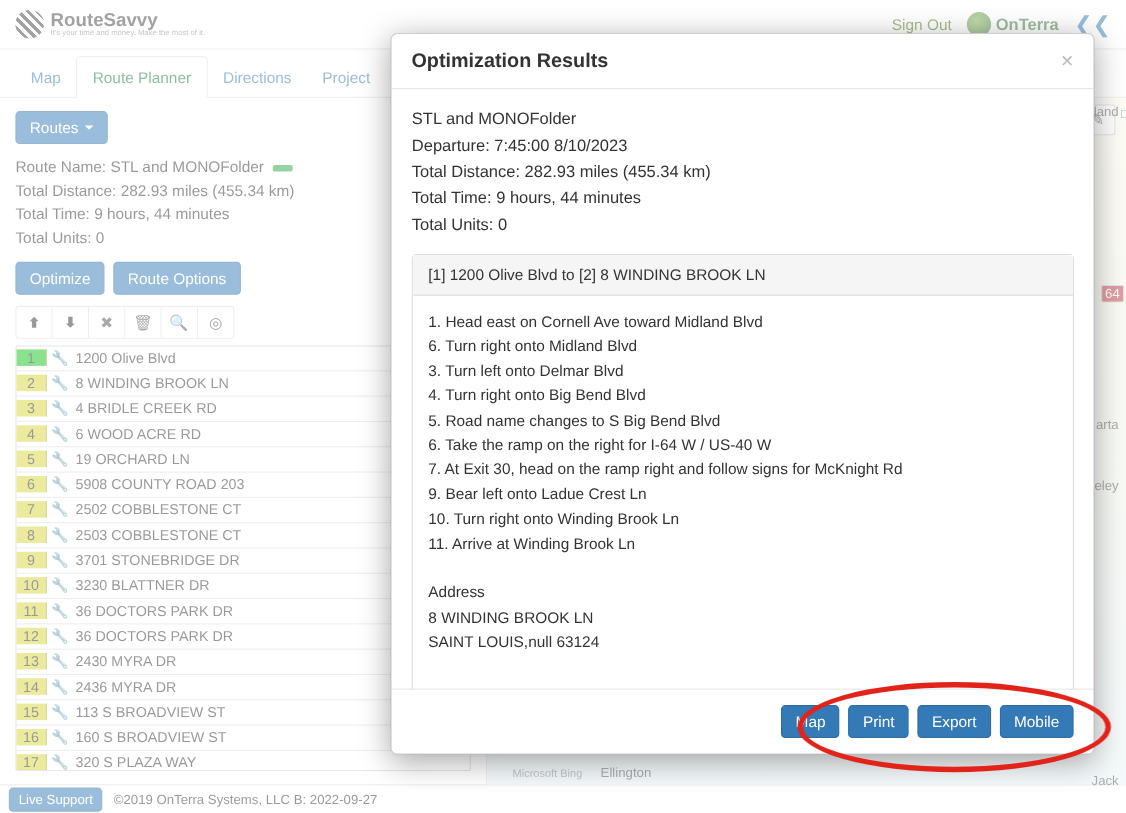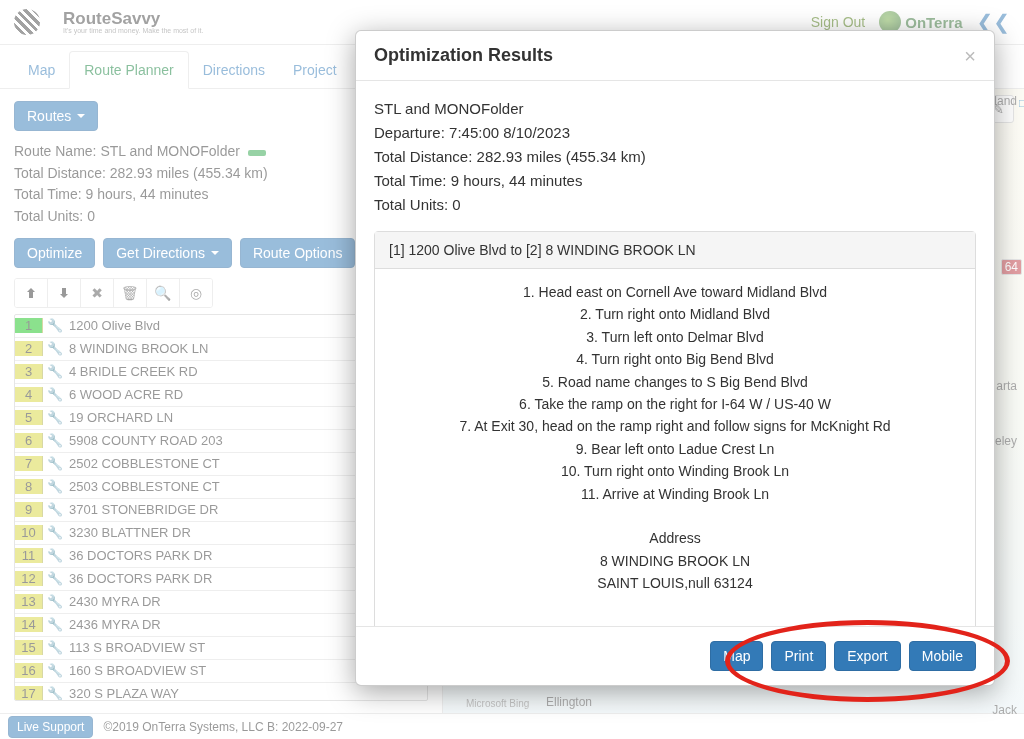--- a/index.html
+++ b/index.html
@@ -1,20 +1,20 @@
 <!DOCTYPE html>
 <html><head>
 <meta charset="utf-8">
 <style>
   html,body{margin:0;padding:0;font-family:"Helvetica Neue",Helvetica,Arial,sans-serif;font-size:14px;color:#333;background:#f0f0f0;height:100%;width:100%;}
   *{box-sizing:border-box;}
   .app{position:relative;width:1024px;height:739px;overflow:hidden;background:#fff;}
   
   .header{height:45px;display:flex;align-items:center;padding:0 14px;border-bottom:1px solid #ddd;background:#fff;}
-  .logo{display:flex;align-items:center;gap:23px;font-weight:600;font-size:17px;color:#444;}
+  .logo{display:flex;align-items:center;gap:6px;font-weight:600;font-size:17px;color:#444;}
   .logo .l-swirl{width:26px;height:26px;border-radius:50%;background:repeating-linear-gradient(45deg,#444 0 3px,#fff 3px 6px);}
   .logo .lt{display:flex;flex-direction:column;line-height:1;}
   .logo .lt small{font-size:7px;color:#888;font-weight:400;}
   .toplinks{margin-left:auto;display:flex;align-items:center;gap:14px;}
   .link{color:#4d7c0f;cursor:pointer;}
   .onterra{display:flex;align-items:center;gap:4px;font-weight:600;color:#3b7a3b;font-size:15px;}
   .onterra .globe{width:22px;height:22px;border-radius:50%;background:radial-gradient(circle at 40% 40%,#7fb84f,#3b7a3b);}
   .chev-left{color:#337ab7;font-size:20px;}
   
   .tabs{display:flex;border-bottom:1px solid #ddd;padding:0 14px;align-items:flex-end;height:44px;}
@@ -55,21 +55,21 @@
   .dim{position:absolute;inset:0;background:rgba(255,255,255,.5);pointer-events:none;}
   
   .modal{position:absolute;left:355px;top:30px;width:640px;height:656px;background:#fff;border-radius:6px;box-shadow:0 6px 28px rgba(0,0,0,.35);display:flex;flex-direction:column;z-index:20;border:1px solid rgba(0,0,0,.2);}
   .modal .mhead{padding:14px 18px;border-bottom:1px solid #e5e5e5;display:flex;align-items:center;}
   .modal .mtitle{font-size:18px;font-weight:600;}
   .modal .close{margin-left:auto;color:#bbb;font-size:20px;cursor:pointer;line-height:1;}
   .modal .mbody{padding:16px 18px;overflow:auto;flex:1;}
   .modal .meta{margin-bottom:14px;font-size:15px;line-height:1.6;}
   .modal .panelbox{border:1px solid #ddd;border-radius:4px;}
   .modal .pbhead{background:#f5f5f5;border-bottom:1px solid #ddd;padding:10px 14px;}
-  .modal .pbbody{padding:12px 14px;line-height:1.6;text-align:center;}
+  .modal .pbbody{padding:12px 14px;line-height:1.6;}
   .modal .mfoot{padding:14px 18px;border-top:1px solid #e5e5e5;display:flex;justify-content:flex-end;gap:8px;}
   
   .highlight{position:absolute;right:14px;bottom:37px;width:285px;height:82px;border:5px solid #e2231a;border-radius:50%;pointer-events:none;z-index:30;}
   svg{display:block;}
 </style>
 </head>
 <body>
 
 <div class="app">
 
@@ -108,24 +108,20 @@
         <button class="btn" style="margin-left:auto">Quick</button>
       </div>
       <div class="summary">
         <div><span>Route Name: </span><span>STL and MONOFolder</span> <span class="swatch"></span></div>
         <div>Total Distance: 282.93 miles (455.34 km)</div>
         <div>Total Time: 9 hours, 44 minutes</div>
         <div>Total Units: 0</div>
       </div>
       <div class="action-row">
         <button class="btn">Optimize</button>
-        <button class="btn dd">
-            <span>Get Directions</span>
-            <span class="caret"></span>
-          </button>
         <button class="btn">Route Options</button>
       </div>
       <div class="listbar">
         <button title="up">
             <svg width="12" height="12" viewBox="0 0 12 12">
               <path d="M6 1 2 5h2v6h4V5h2z" fill="#333"></path>
             </svg>
           </button>
         <button>
             <svg width="12" height="12" viewBox="0 0 12 12">
@@ -281,21 +277,21 @@
         <div>Departure: 7:45:00 8/10/2023</div>
         <div>Total Distance: 282.93 miles (455.34 km)</div>
         <div>Total Time: 9 hours, 44 minutes</div>
         <div>Total Units: 0</div>
       </div>
       <div class="panelbox">
         <div class="pbhead">[1] 1200 Olive Blvd to [2] 8 WINDING BROOK LN</div>
         <div class="pbbody">
           <div id="steps">
               <div>1. Head east on Cornell Ave toward Midland Blvd</div>
-              <div>2. Turn right onto Midland Blvd</div>
+              <div>6. Turn right onto Midland Blvd</div>
               <div>3. Turn left onto Delmar Blvd</div>
               <div>4. Turn right onto Big Bend Blvd</div>
               <div>5. Road name changes to S Big Bend Blvd</div>
               <div>6. Take the ramp on the right for I-64 W / US-40 W</div>
               <div>7. At Exit 30, head on the ramp right and follow signs for McKnight Rd</div>
               <div>9. Bear left onto Ladue Crest Ln</div>
               <div>10. Turn right onto Winding Brook Ln</div>
               <div>11. Arrive at Winding Brook Ln</div>
             </div>
           <br>

